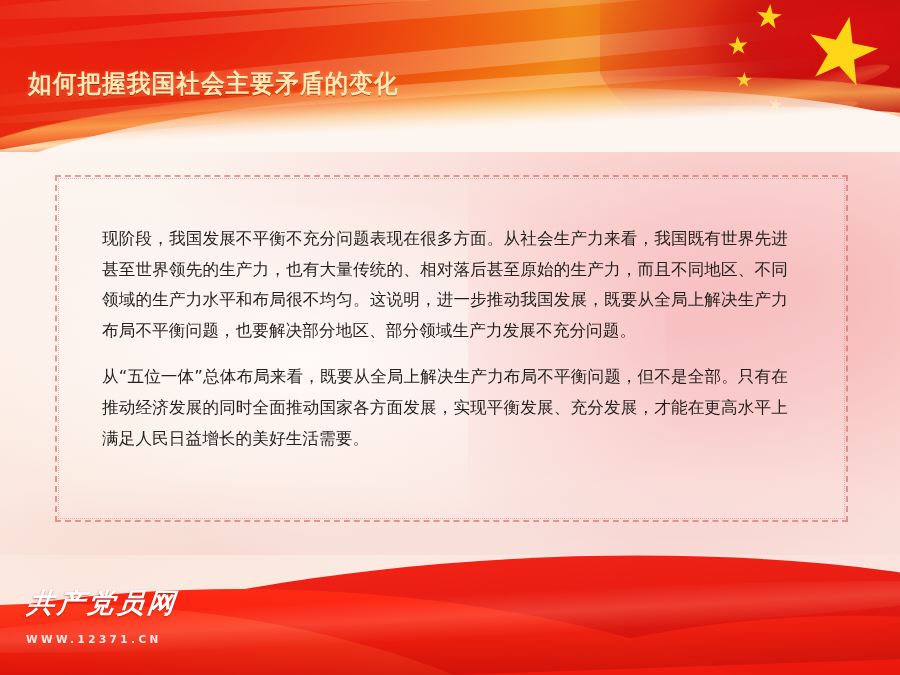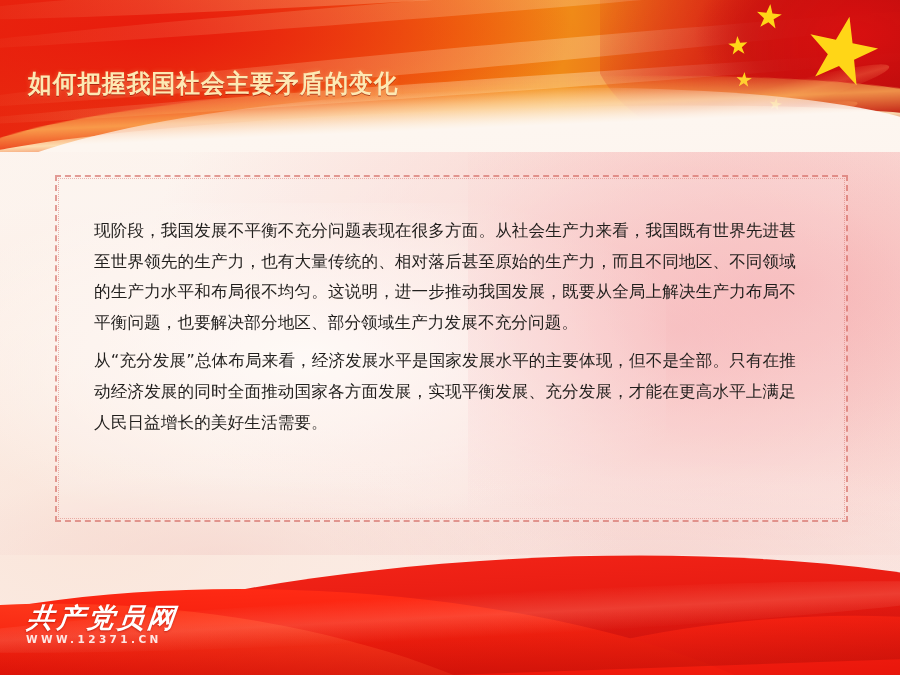--- a/index.html
+++ b/index.html
@@ -189,21 +189,21 @@
     width: 718px;
     font-family: "DejaVu Sans", "Liberation Sans", sans-serif;
     font-size: 16.6px;
     line-height: 30.6px;
     color: #211f1d;
     letter-spacing: 0.1px;
     text-align: justify;
     text-justify: inter-ideograph;
   }
   .body-text p {
-    margin: 8px;
+    margin: 16px;
     text-indent: 0;
   }
 
   
   .ribbons {
     position: absolute;
     left: 0; bottom: 0;
     width: 900px; height: 175px;
     overflow: hidden;
   }
@@ -266,21 +266,21 @@
     font-weight: bold;
     font-style: italic;
     letter-spacing: 3px;
     line-height: 1;
     text-shadow: 0 1px 2px rgba(150,10,6,0.55);
     transform: skewX(-6deg);
     transform-origin: left bottom;
     white-space: nowrap;
   }
   .logo-url {
-    margin-top: 2px;
+    margin-top: 17px;
     font-family: "DejaVu Sans", "Liberation Sans", sans-serif;
     font-size: 10.5px;
     font-weight: bold;
     letter-spacing: 3.4px;
     color: #fff0ee;
     opacity: .95;
     white-space: nowrap;
   }
 </style>
 </head>
@@ -316,21 +316,21 @@
     <div class="hdr-wave-gold2"></div>
     <div class="hdr-wave"></div>
   </div>
 
   <h1 class="hdr-title">如何把握我国社会主要矛盾的变化</h1>
 
   <div class="content-box"></div>
 
   <div class="body-text">
     <p>现阶段，我国发展不平衡不充分问题表现在很多方面。从社会生产力来看，我国既有世界先进甚至世界领先的生产力，也有大量传统的、相对落后甚至原始的生产力，而且不同地区、不同领域的生产力水平和布局很不均匀。这说明，进一步推动我国发展，既要从全局上解决生产力布局不平衡问题，也要解决部分地区、部分领域生产力发展不充分问题。</p>
-    <p>从“充分发展”总体布局来看，经济发展水平是国家发展水平的主要体现，但不是全部。只有在推动经济发展的同时全面推动国家各方面发展，实现平衡发展、充分发展，才能在更高水平上满足人民日益增长的美好生活需要。</p>
+    <p>从“五位一体”总体布局来看，既要从全局上解决生产力布局不平衡问题，但不是全部。只有在推动经济发展的同时全面推动国家各方面发展，实现平衡发展、充分发展，才能在更高水平上满足人民日益增长的美好生活需要。</p>
   </div>
 
   <div class="ribbons">
     <div class="ribbon rib-back"></div>
     <div class="ribbon rib-right"></div>
     <div class="ribbon rib-mid"></div>
     <div class="ribbon rib-front"></div>
     <div class="rib-gloss"></div>
     <div class="rib-shadow"></div>
   </div>

